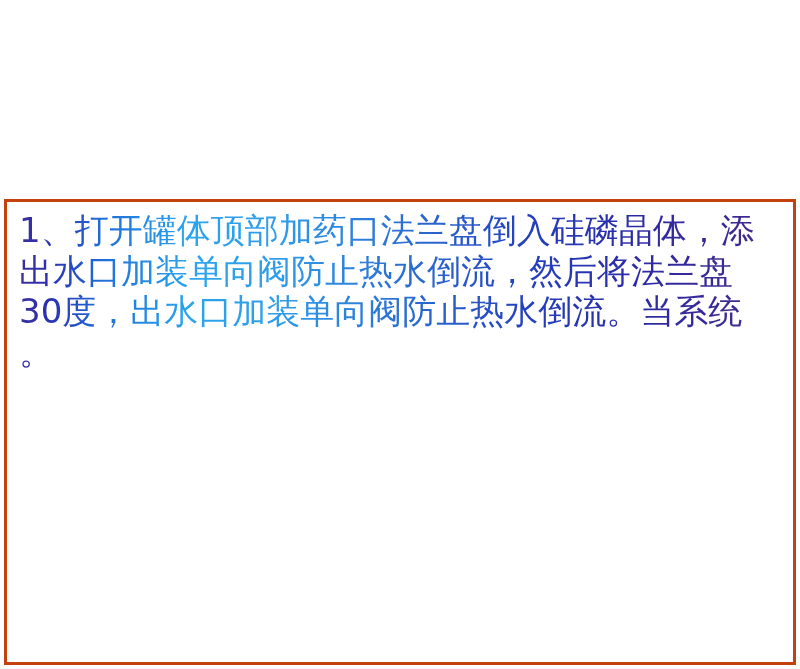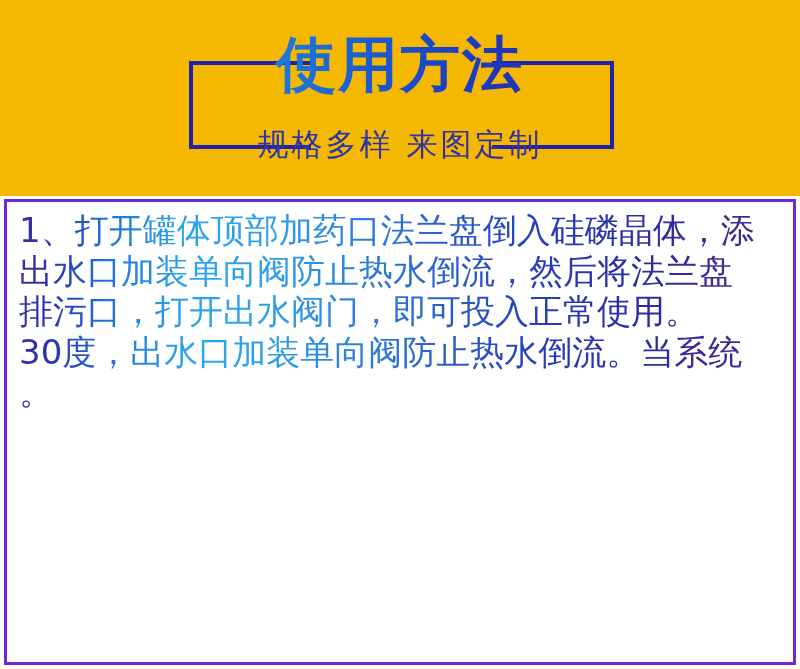--- a/index.html
+++ b/index.html
@@ -98,21 +98,21 @@
   }
 
   
   .content-panel {
     position: absolute;
     left: 4px;
     top: 199px;
     width: 792px;
     height: 466px;
     background: #ffffff;
-    border: 3px solid #6d28d9;
+    border: 3px solid #c2410c;
     box-sizing: border-box;
     overflow: hidden;
   }
 
   .body-text {
     position: absolute;
     left: 12px;
     top: 8px;
     width: 768px;
     font-size: 34px;
@@ -139,30 +139,23 @@
     background-clip: text;
     color: transparent;
     -webkit-text-fill-color: transparent;
   }
 </style>
 </head>
 <body>
 
 <div id="page">
 
-  <div class="banner">
-    <div class="bracket bracket-left"></div>
-    <div class="bracket bracket-right"></div>
-    <div class="banner-title">使用方法</div>
-    <div class="banner-subtitle">规格多样 来图定制</div>
-  </div>
 
   <div class="content-panel">
     <div class="body-text">
       <span class="body-line">1、打开罐体顶部加药口法兰盘倒入硅磷晶体，添</span>
       <span class="body-line">出水口加装单向阀防止热水倒流，然后将法兰盘</span>
-      <span class="body-line">排污口，打开出水阀门，即可投入正常使用。</span>
       <span class="body-line">30度，出水口加装单向阀防止热水倒流。当系统</span>
       <span class="body-line">。</span>
     </div>
   </div>
 
 </div>
 
 </body></html>

